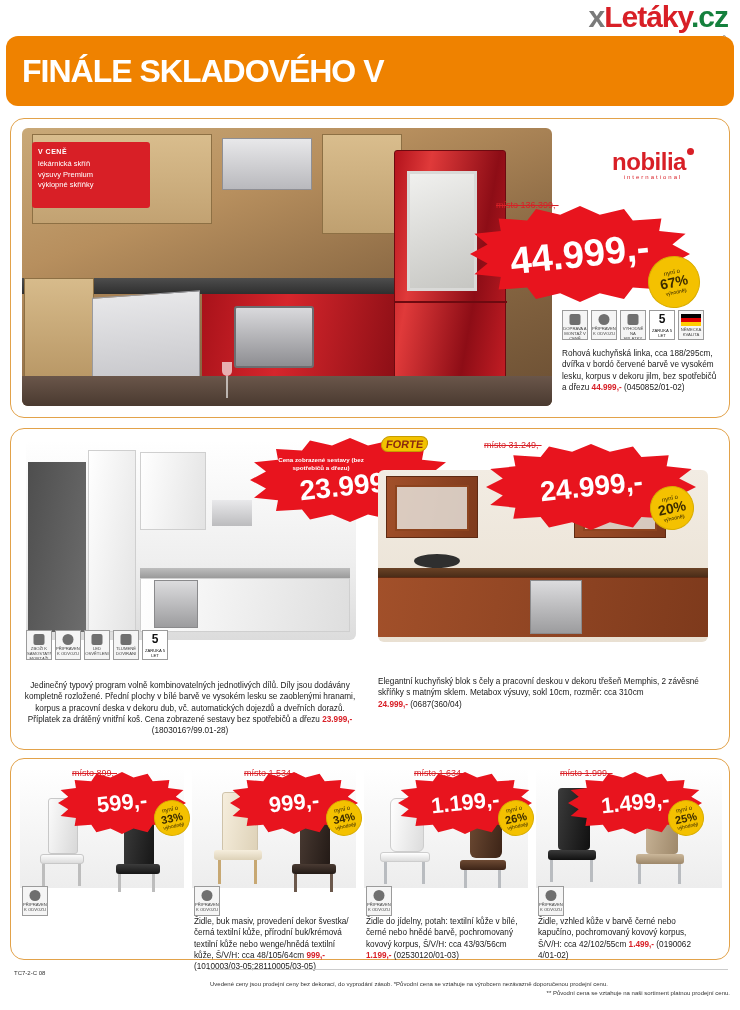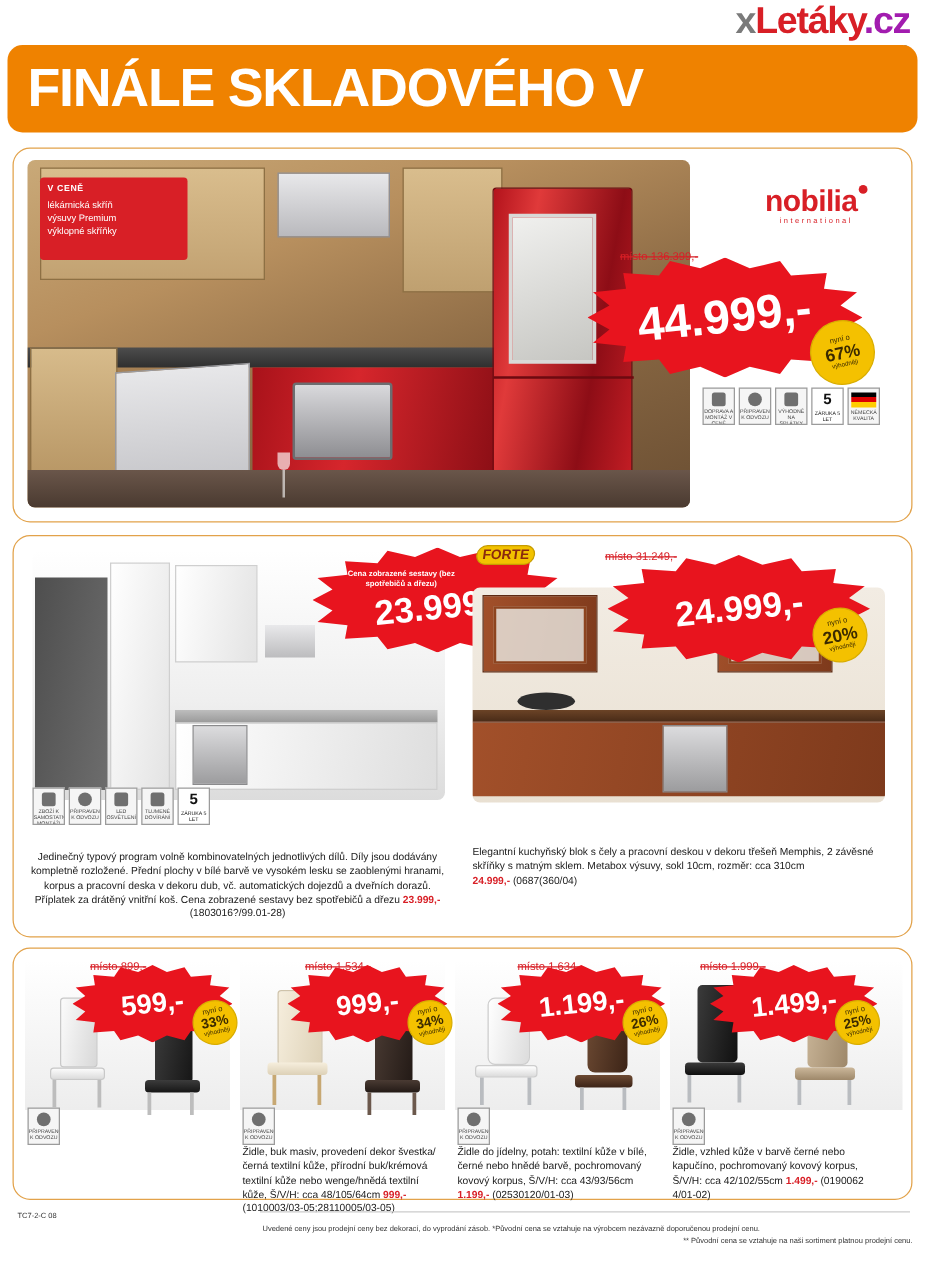--- a/index.html
+++ b/index.html
@@ -23,41 +23,41 @@
     text-align: right;
     line-height: 1;
   }
   .brand-logo {
     font-size: 30px;
     font-weight: bold;
     letter-spacing: -1px;
   }
   .brand-x { color: #7a7a7a; }
   .brand-letaky { color: #d81f26; }
-  .brand-cz { color: #a21caf; }
+  .brand-cz { color: #15803d; }
   .brand-tag {
     font-size: 13px;
     color: #6d6d6d;
     margin-top: 3px;
     letter-spacing: 0.2px;
   }
 
   .headline-bar {
     position: absolute;
     top: 36px; left: 6px;
     width: 728px; height: 70px;
     background: #ef8200;
     border-radius: 12px;
   }
   .headline-text {
     position: absolute;
     top: 40px; left: 22px;
     width: 710px;
     color: #ffffff;
-    font-size: 43px;
+    font-size: 32px;
     font-weight: bold;
     letter-spacing: -1px;
     white-space: nowrap;
     overflow: hidden;
     line-height: 62px;
     font-family: "Liberation Sans", sans-serif;
   }
 
   
   .panel {
@@ -434,20 +434,25 @@
   </div>
 
   <div class="iconstrip" style="top:310px; left:562px;">
     <div class="ic"><span>DOPRAVA A MONTÁŽ V CENĚ</span></div>
     <div class="ic circle"><span>PŘIPRAVENO K ODVOZU</span></div>
     <div class="ic"><span>VÝHODNĚ NA SPLÁTKY</span></div>
     <div class="ic five"><span>ZÁRUKA 5 LET</span></div>
     <div class="ic flag"><span>NĚMECKÁ KVALITA</span></div>
   </div>
 
+  <div class="desc" style="top:348px; left:562px; width:160px;">
+    <span>Rohová kuchyňská linka, cca 188/295cm, dvířka v bordó červené barvě ve vysokém lesku, korpus v dekoru jilm, bez spotřebičů a dřezu</span>
+    <span class="red">44.999,-</span>
+    <span class="code">(0450852/01-02)</span>
+  </div>
 
   <div class="panel panel-2"></div>
 
   <div class="photo kitchen2">
     <div class="k2-tallgrey"></div>
     <div class="k2-tallwhite"></div>
     <div class="k2-wall"></div>
     <div class="k2-hood"></div>
     <div class="k2-counter"></div>
     <div class="k2-base"></div>

